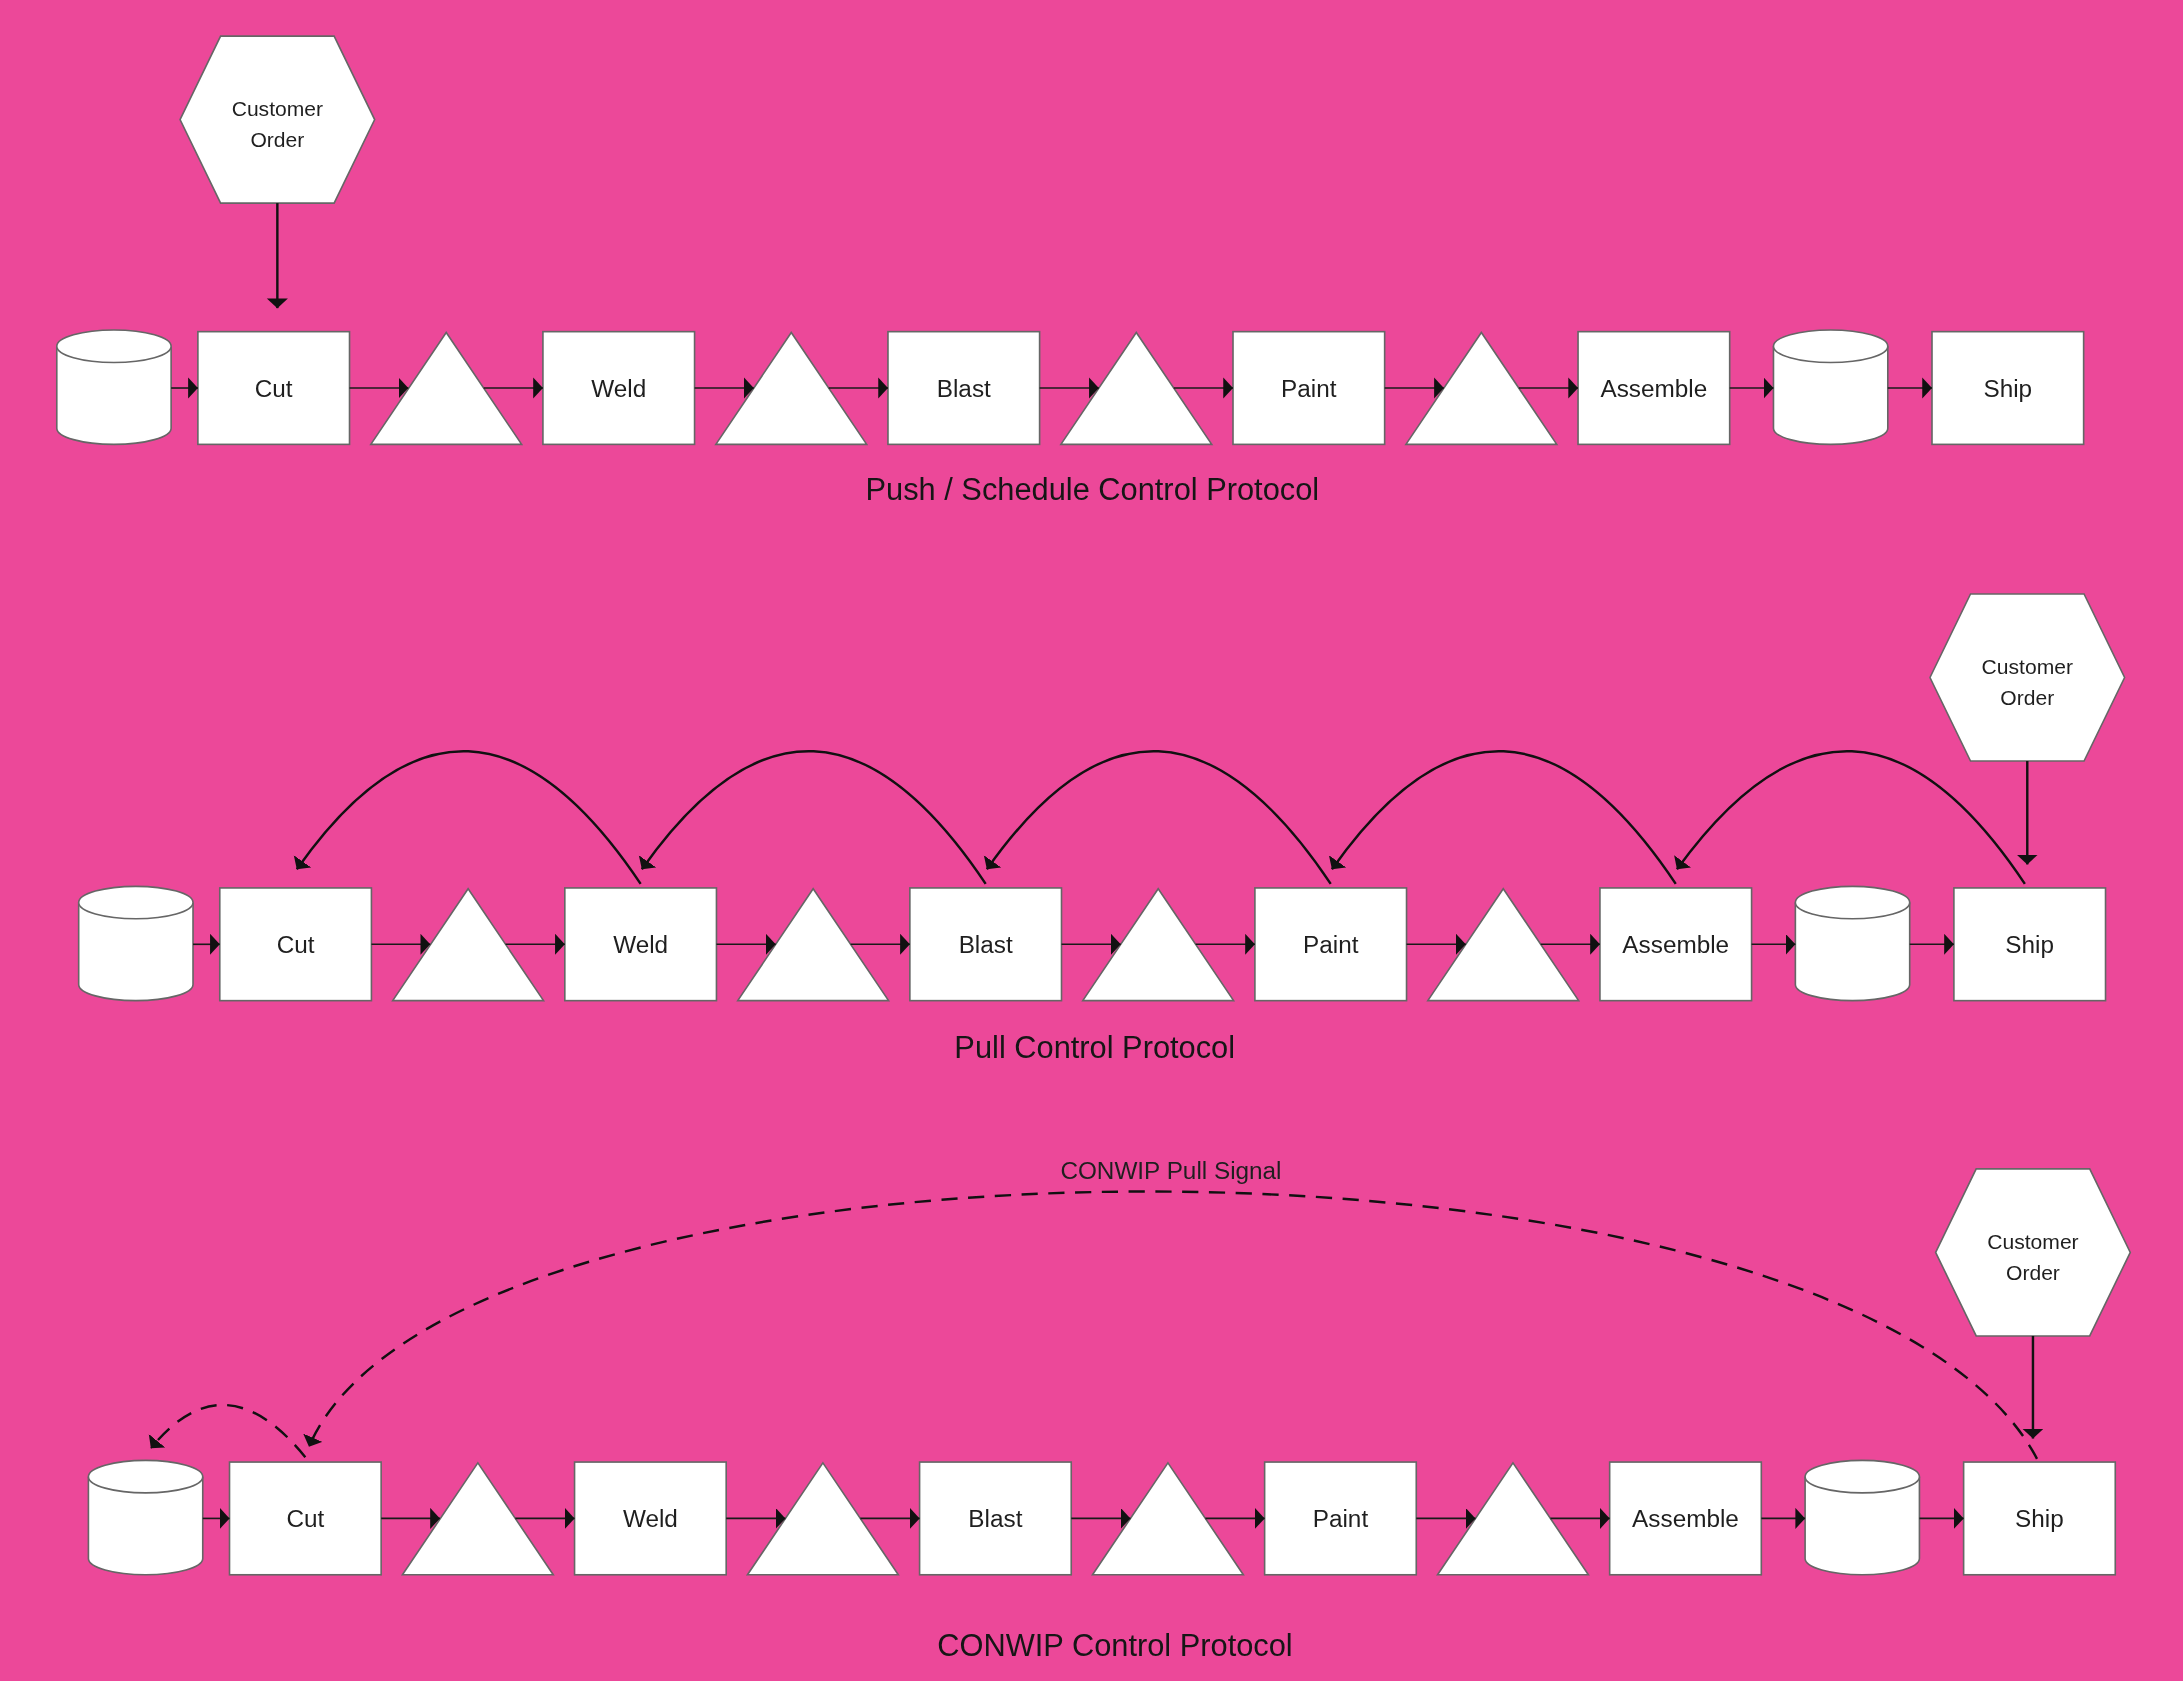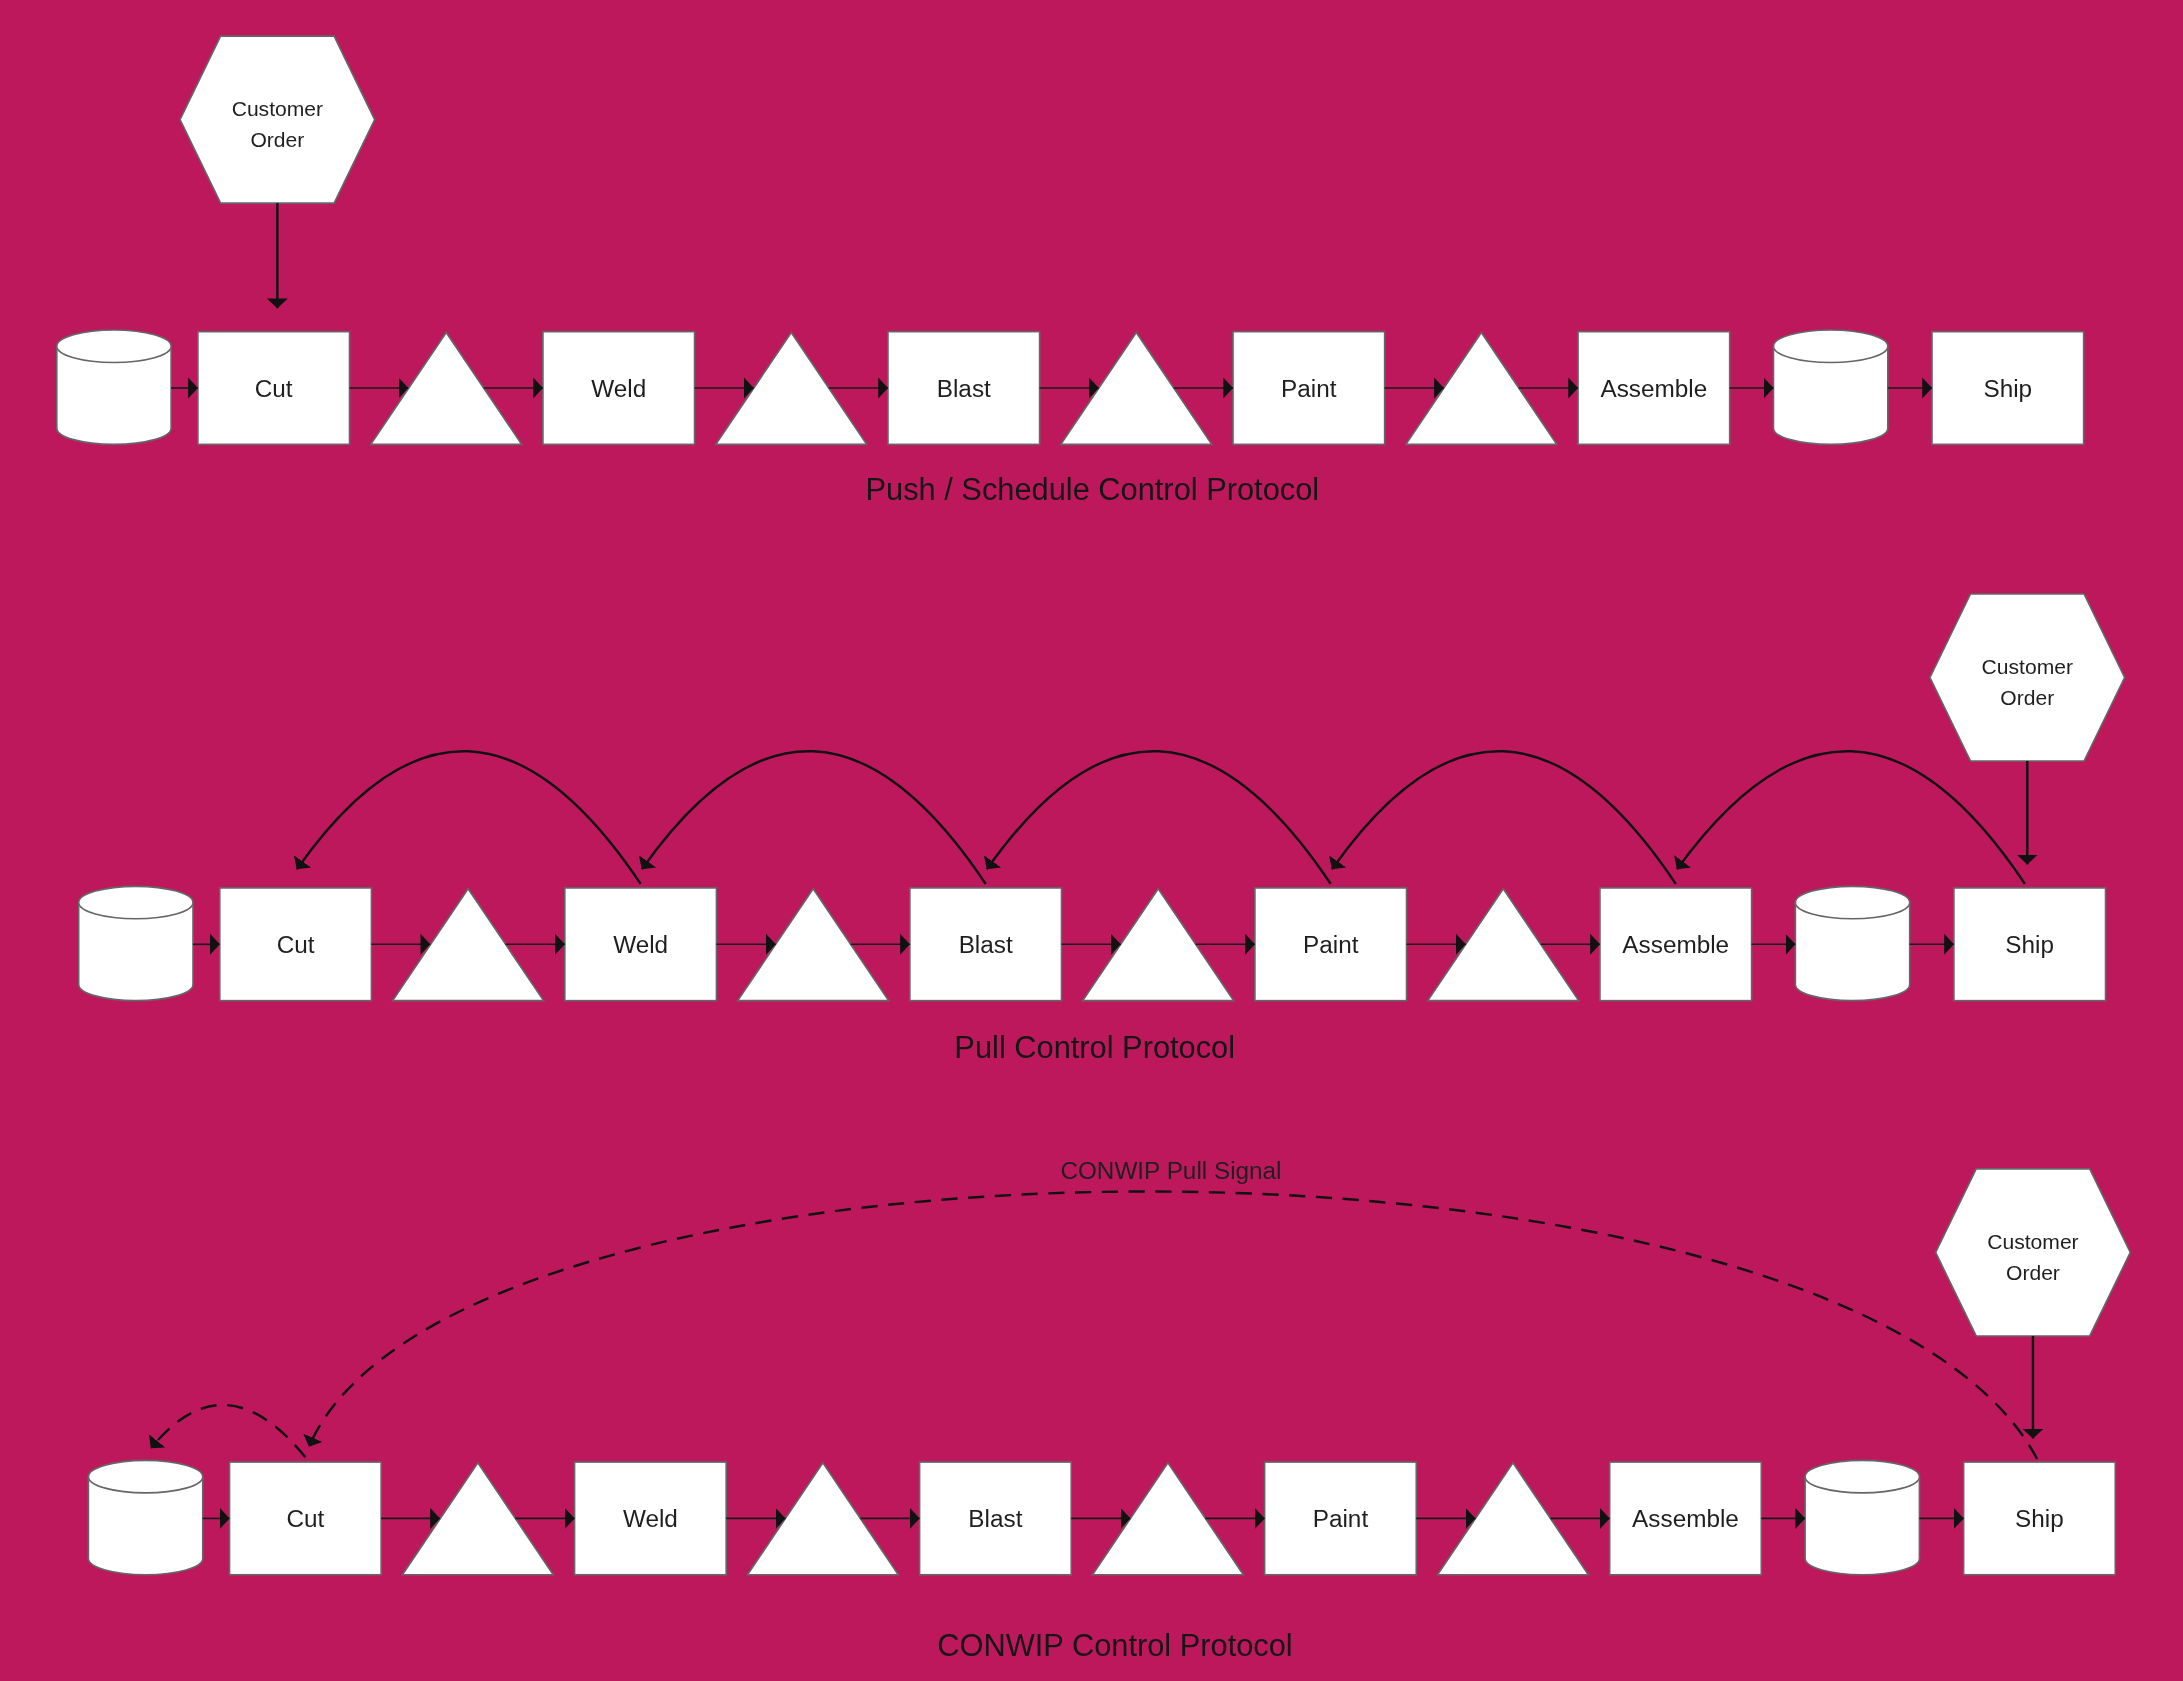--- a/index.html
+++ b/index.html
@@ -1,16 +1,16 @@
 <!DOCTYPE html>
 <html style="font-size:13px"><head>
 <meta charset="utf-8">
 <style>
   html,body{margin:0;padding:0;background:#ffffff;}
-  .canvas-wrap{width:2183px;height:1681px;background:#be185d;position:relative;overflow:hidden;}
+  .canvas-wrap{width:2183px;height:1681px;background:#ec4899;position:relative;overflow:hidden;}
   svg text{font-family:"Liberation Sans","DejaVu Sans",sans-serif;fill:#1f1f1f;}
   .shape{fill:#ffffff;stroke:#666666;stroke-width:2;}
   .cylline{fill:#ffffff;stroke:#666666;stroke-width:2;}
   .conn{stroke:#1a1a1a;stroke-width:2;fill:none;marker-end:url(#ah);}
   .arc{stroke:#111111;stroke-width:3;fill:none;marker-end:url(#ah);}
   .hexarrow{stroke:#111111;stroke-width:3;fill:none;marker-end:url(#ah);}
   .dasharc{stroke:#111111;stroke-width:3;fill:none;stroke-dasharray:20 13;marker-end:url(#ah);}
   .station-label{font-size:30px;text-anchor:middle;}
   .hex-label{font-size:26px;text-anchor:middle;}
   .title-label{font-size:38px;text-anchor:middle;fill:#161616;}

